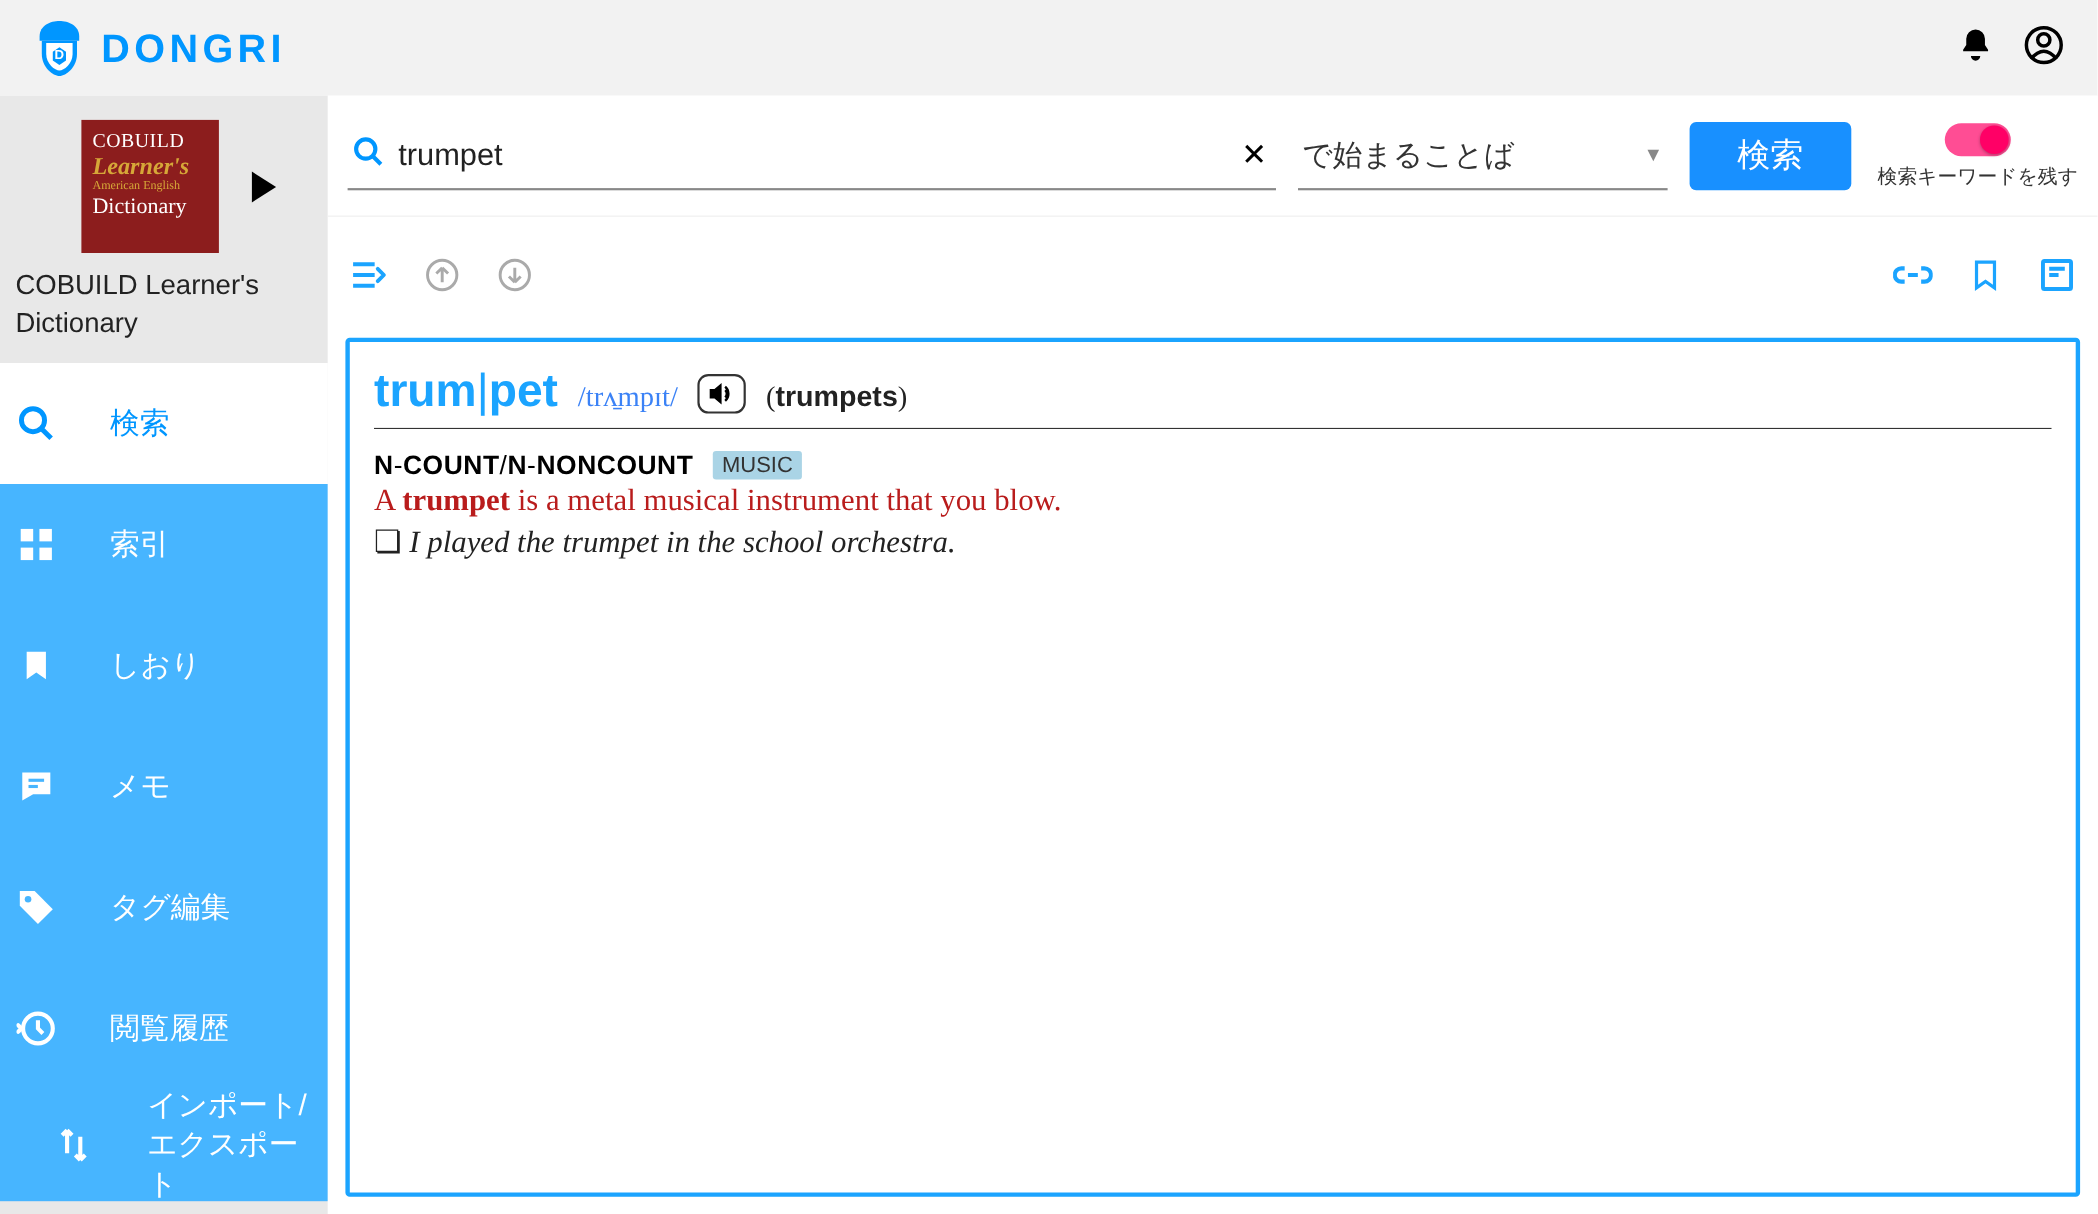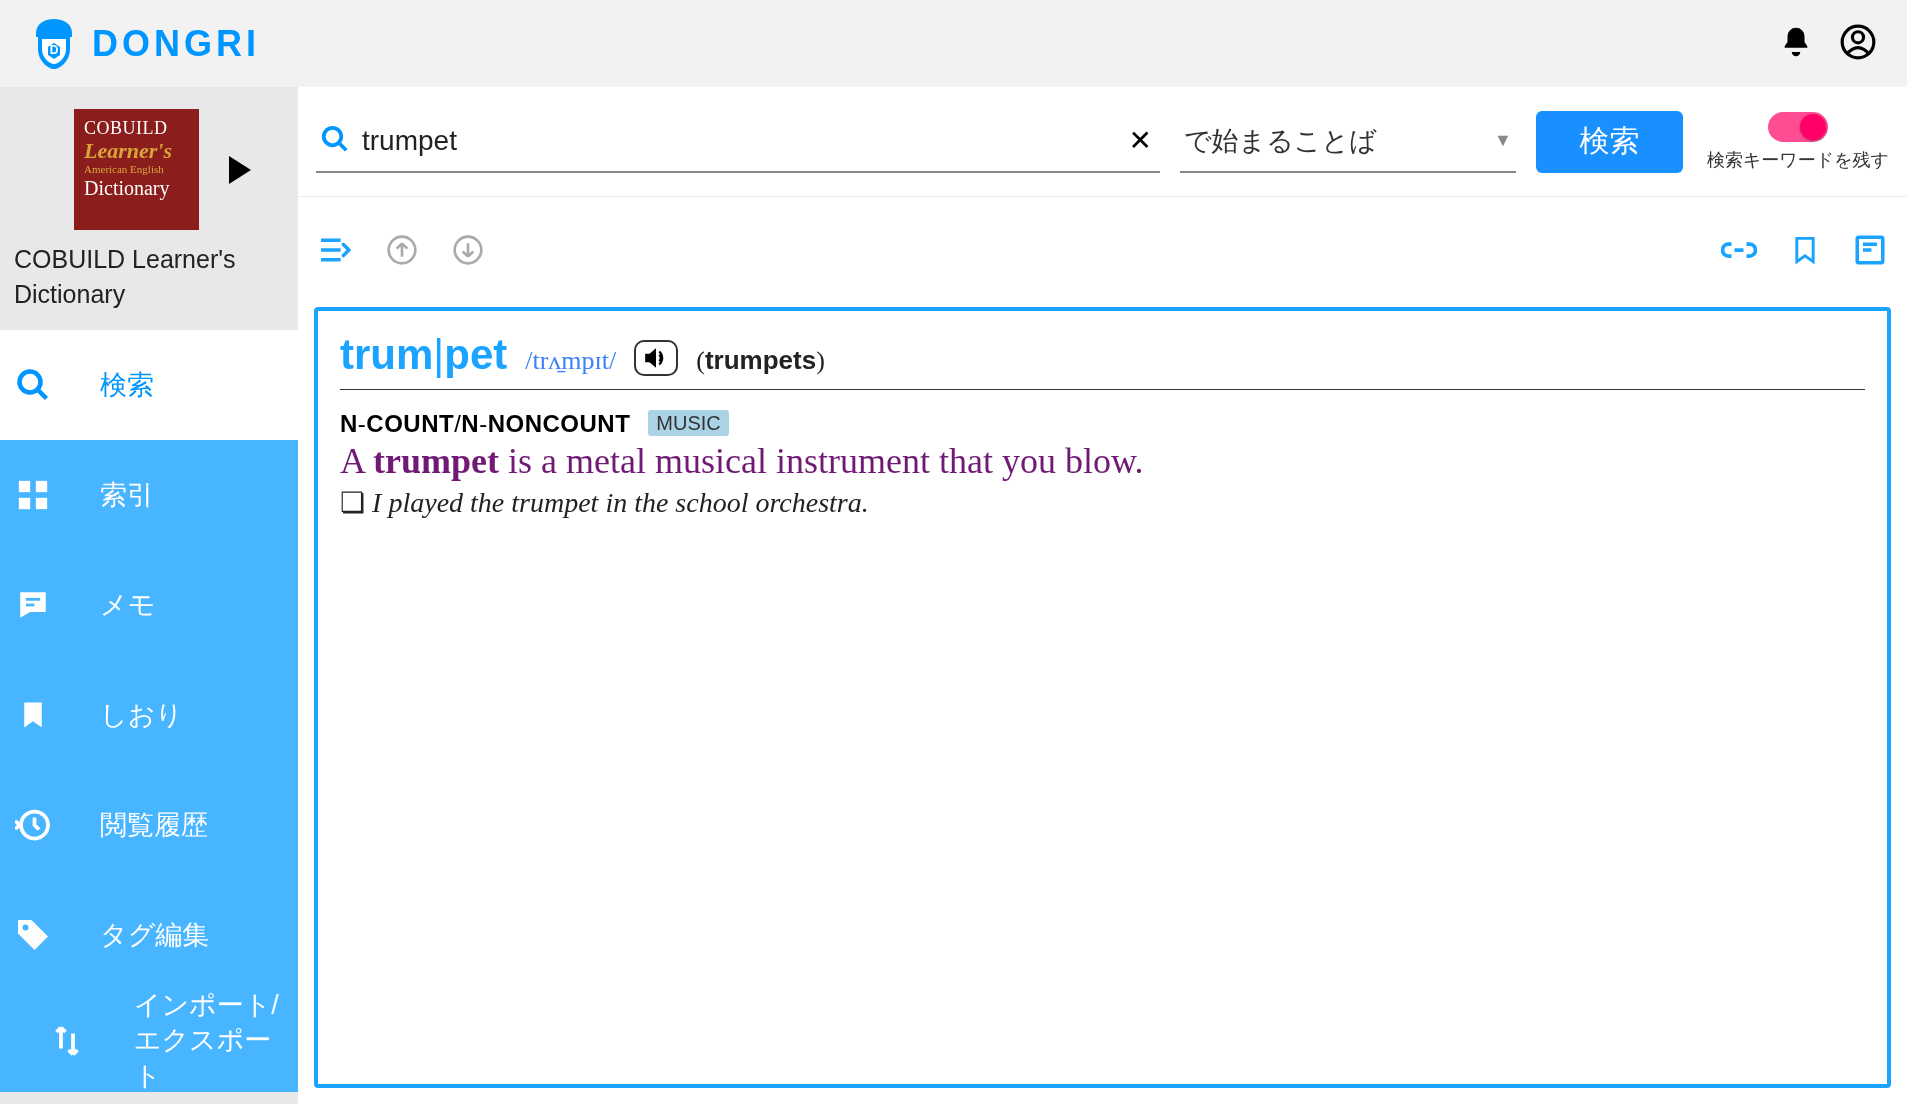--- a/index.html
+++ b/index.html
@@ -232,22 +232,22 @@
       background: #aad4e6;
       color: #333;
       font-size: 20px;
       padding: 2px 8px;
       border-radius: 3px;
       font-family: -apple-system, sans-serif;
       margin-left: 14px;
       vertical-align: 2px;
     }
     .definition {
-      font-size: 36px;
-      color: #701a75;
+      font-size: 28px;
+      color: #b91c1c;
       margin-top: 2px;
     }
     .definition b { font-weight: 700;}
     .example {
       font-size: 28px;
       font-style: italic;
       color: #222;
       margin-top: 4px;
     }
     .example::before {
@@ -323,54 +323,54 @@
               <rect x="2" y="2" width="8" height="8"></rect>
               <rect x="14" y="2" width="8" height="8"></rect>
               <rect x="2" y="14" width="8" height="8"></rect>
               <rect x="14" y="14" width="8" height="8"></rect>
             </svg>
         </span>
         <span>索引</span>
       </div>
       <div class="sidebar-item active-blue">
         <span class="sidebar-icon">
+          <svg width="30" height="36" viewBox="0 0 24 24" fill="#fff">
+              <path d="M5 2h14v20l-7-5-7 5Z"></path>
+            </svg>
+        </span>
+        <span>しおり</span>
+      </div>
+      <div class="sidebar-item active-blue">
+        <span class="sidebar-icon">
           <svg width="34" height="34" viewBox="0 0 24 24" fill="#fff">
               <path d="M3 3h18v14H10l-7 4Z"></path>
               <rect x="7" y="7" width="10" height="2" fill="#47b5ff"></rect>
               <rect x="7" y="11" width="6" height="2" fill="#47b5ff"></rect>
             </svg>
         </span>
         <span>メモ</span>
       </div>
       <div class="sidebar-item active-blue">
         <span class="sidebar-icon">
-          <svg width="30" height="36" viewBox="0 0 24 24" fill="#fff">
-              <path d="M5 2h14v20l-7-5-7 5Z"></path>
-            </svg>
-        </span>
-        <span>しおり</span>
+          <svg width="36" height="36" viewBox="0 0 24 24" fill="#fff">
+              <path d="M2 2h9l11 11-9 9L2 11Z"></path>
+              <circle cx="7" cy="7" r="2" fill="#47b5ff"></circle>
+            </svg>
+        </span>
+        <span>タグ編集</span>
       </div>
       <div class="sidebar-item active-blue">
         <span class="sidebar-icon">
           <svg width="36" height="36" viewBox="0 0 24 24" fill="none" stroke="#fff" stroke-width="2.5">
               <circle cx="13" cy="12" r="9"></circle>
               <path d="M13 7v5l3 3"></path>
               <path d="M3 12l-2-2m2 2-2 2" stroke-linecap="round"></path>
             </svg>
         </span>
         <span>閲覧履歴</span>
-      </div>
-      <div class="sidebar-item active-blue">
-        <span class="sidebar-icon">
-          <svg width="36" height="36" viewBox="0 0 24 24" fill="#fff">
-              <path d="M2 2h9l11 11-9 9L2 11Z"></path>
-              <circle cx="7" cy="7" r="2" fill="#47b5ff"></circle>
-            </svg>
-        </span>
-        <span>タグ編集</span>
       </div>
       <div class="sidebar-item active-blue last">
         <span class="sidebar-icon">
           <svg width="36" height="36" viewBox="0 0 24 24" fill="none" stroke="#fff" stroke-width="2.5">
               <path d="M8 3v14m0-14-3 3m3-3 3 3M16 21V7m0 14 3-3m-3 3-3-3"></path>
             </svg>
         </span>
         <span style="white-space:pre-line; text-align:left;">インポート/
 エクスポート</span>
       </div>

